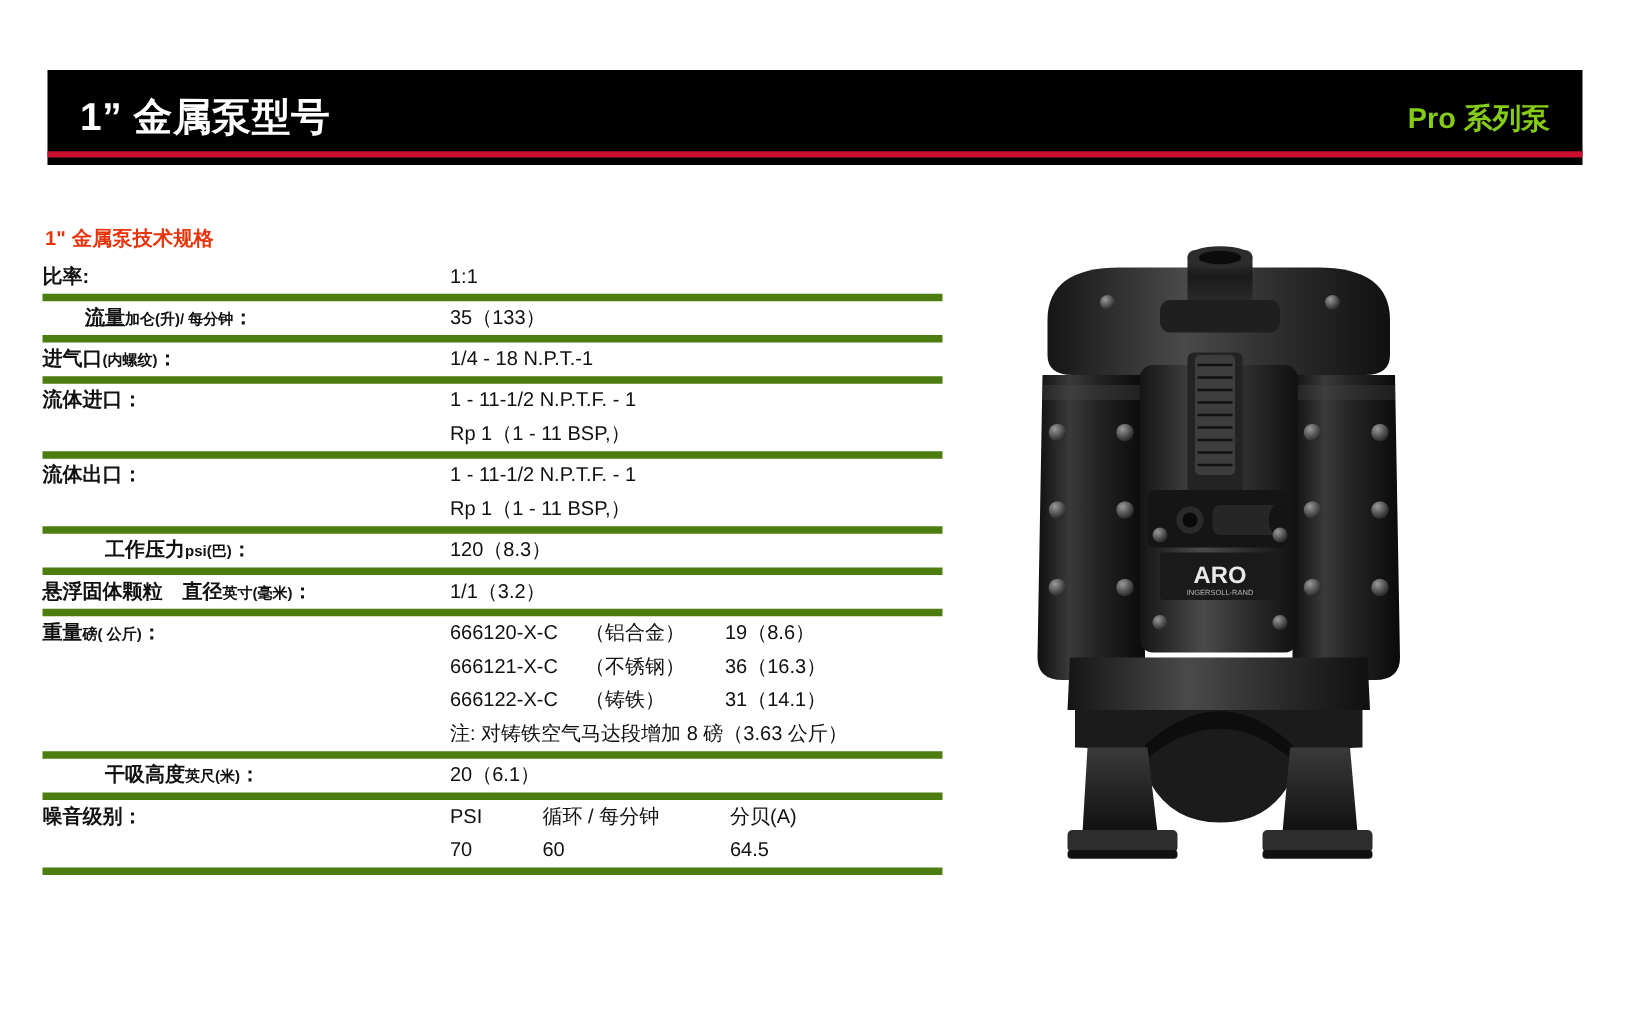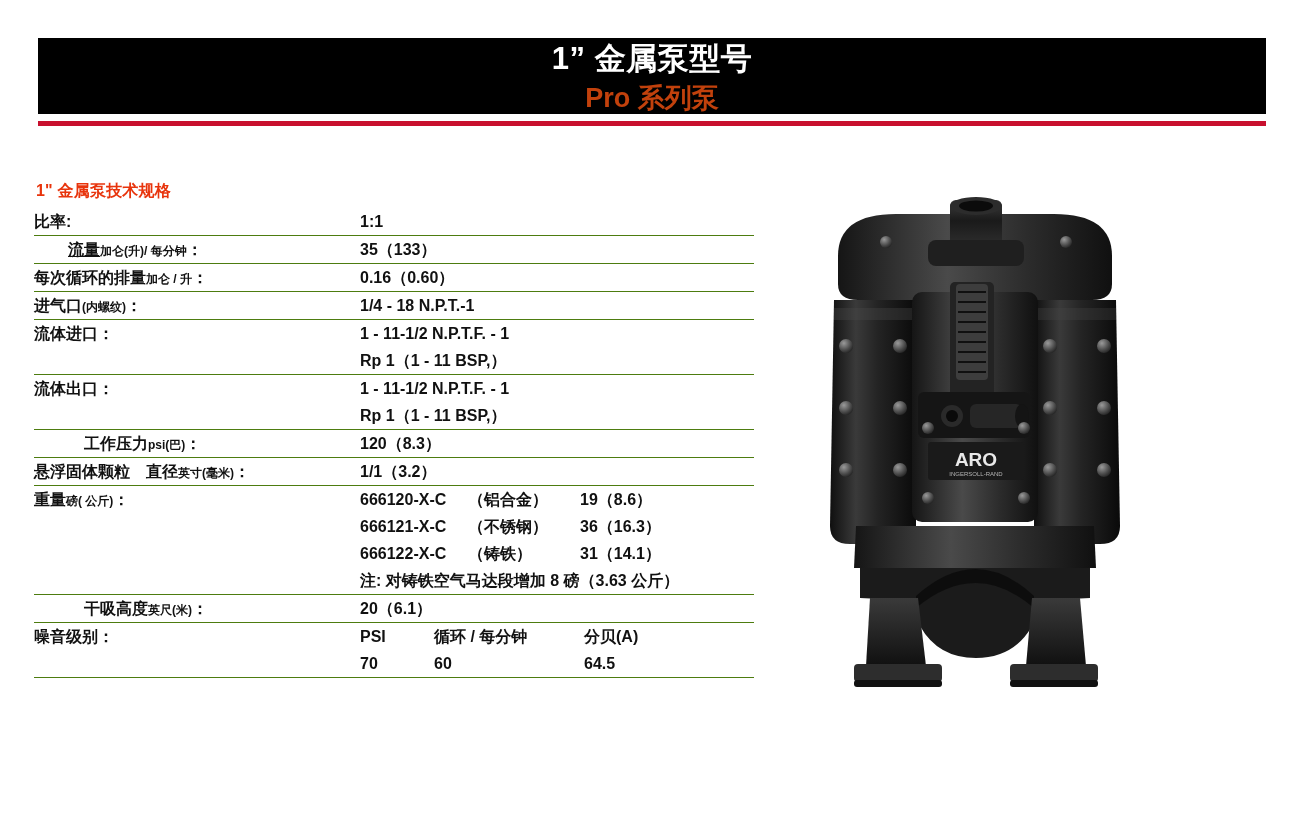--- a/index.html
+++ b/index.html
@@ -13,41 +13,40 @@
     font-family: "Liberation Sans", sans-serif;
     color: #111111;
     position: relative;
     overflow: hidden;
   }
 
   
   .header-band {
     position: absolute;
     left: 38px;
-    top: 38px;
+    top: 56px;
     width: 1228px;
     height: 76px;
     background: #000000;
     display: flex;
     align-items: center;
     justify-content: space-between;
     box-sizing: border-box;
     padding: 0 26px;
-    flex-direction: column;
   }
   .header-title {
     color: #ffffff;
     font-size: 31px;
     font-weight: bold;
     letter-spacing: 0.5px;
     white-space: nowrap;
   }
   .header-right {
-    color: #c2410c;
-    font-size: 27px;
+    color: #84cc16;
+    font-size: 23px;
     font-weight: bold;
     white-space: nowrap;
   }
   .header-rule {
     position: absolute;
     left: 38px;
     top: 121px;
     width: 1228px;
     height: 5px;
     background: #c8102e;
@@ -78,25 +77,25 @@
     font-size: 16px;
     line-height: 1.25;
   }
   .spec-table td.label {
     width: 318px;
     font-weight: bold;
     white-space: nowrap;
   }
   .spec-table td.value {
     padding-left: 8px;
-    font-weight: bold;
+    font-weight: normal;
     margin-left: 24px;
   }
   .row-line td {
-    border-bottom: 1px solid #4d7c0f;
+    border-bottom: 6px solid #4d7c0f;
   }
   .row-noline td {
     border-bottom: none;
   }
   .sub {
     font-size: 12px;
     font-weight: bold;
   }
   .indent-1 { padding-left: 34px; text-decoration: underline; }
   .indent-2 { padding-left: 50px; }
@@ -149,26 +148,20 @@
       <td class="value">1:1</td>
     </tr>
 
     <tr class="row-line">
       <td class="label">
         <span class="indent-1">流量</span><span class="sub">加仑(升)/ 每分钟</span><span>：</span>
       </td>
       <td class="value">35（133）</td>
     </tr>
 
-    <tr class="row-line">
-      <td class="label">
-        <span>每次循环的排量</span><span class="sub">加仑 / 升</span><span>：</span>
-      </td>
-      <td class="value">0.16（0.60）</td>
-    </tr>
 
     <tr class="row-line">
       <td class="label">
         <span>进气口</span><span class="sub">(内螺纹)</span><span>：</span>
       </td>
       <td class="value">1/4 - 18 N.P.T.-1</td>
     </tr>
 
     <tr class="row-noline">
       <td class="label">流体进口：</td>

